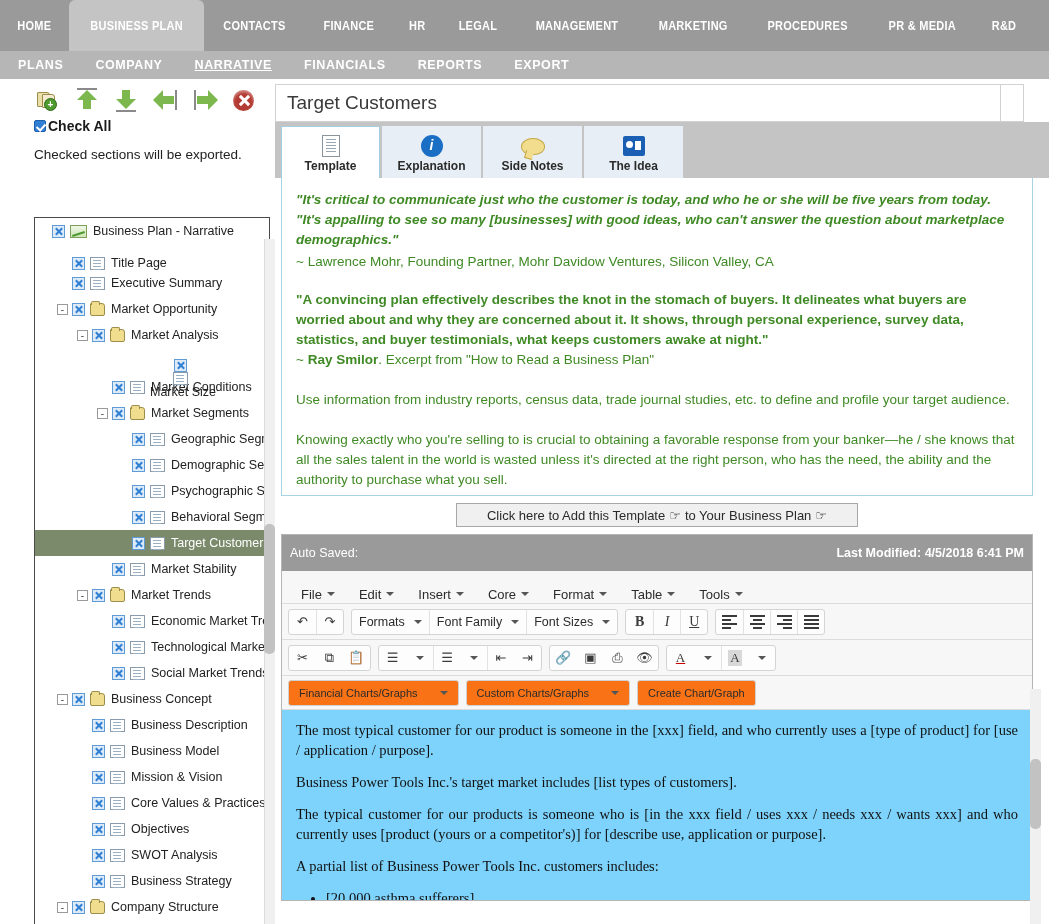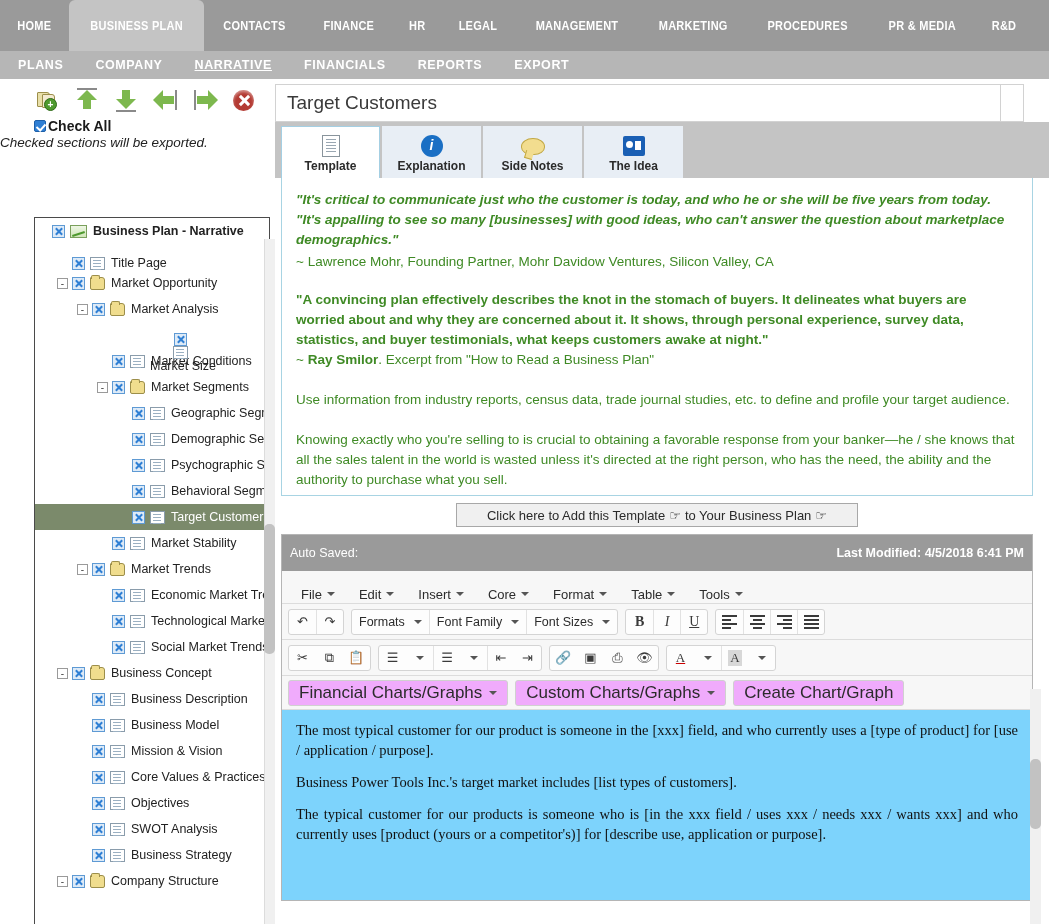--- a/index.html
+++ b/index.html
@@ -85,21 +85,21 @@
   #checkall-row { display:flex; align-items:center; padding:1px 0 0 34px; }
   .blue-check {
     width:12px;height:12px;background:#2f7fd4;border:1px solid #1d5fa8;border-radius:2px;
     position:relative; margin-right:2px;
   }
   .blue-check:after {
     content:""; position:absolute; left:3px; top:1px; width:4px; height:7px;
     border:solid #fff; border-width:0 2px 2px 0; transform:rotate(42deg);
   }
   #checkall-label { font-weight:bold; font-size:14px; color:#1a1a1a; }
-  #checkall-note { font-style:italic; font-size:13.5px; color:#222; margin-top:1px; }
+  #checkall-note { padding-left:34px; font-size:13.5px; color:#222; margin-top:13px; }
 
   #tree-box {
     position:absolute; left:34px; top:138px; width:236px; height:775px;
     border:1px solid #4a4a4a; border-bottom:none; background:#fff;
     overflow:hidden;
   }
   #tree-scrollbar {
     position:absolute; left:264px; top:160px; width:11px; height:740px;
     background:#f0f0f0; border-left:1px solid #dcdcdc;
   }
@@ -127,21 +127,21 @@
   .ficon.folder:before { content:""; position:absolute; left:0; top:-3px; width:7px;height:3px;
       background:#f0dd8e; border:1px solid #9c8e4a; border-bottom:none; border-radius:2px 2px 0 0; }
   .ficon.doc { background:#fff; border:1px solid #8a9cab; }
   .ficon.doc:before { content:""; position:absolute; left:2px; top:2px; right:3px; height:1px;
       background:#9bb0c2; box-shadow:0 3px 0 #9bb0c2, 0 6px 0 #9bb0c2, 0 9px 0 #9bb0c2; }
   .ficon.chart { width:17px;height:13px;background:linear-gradient(#eef6e4,#cfe6b8); border:1px solid #7aa05c; }
   .ficon.chart:before { content:""; position:absolute; left:1px; bottom:2px; width:13px;height:2px;
       background:#4f9a2f; transform:rotate(-18deg); }
 
   .tlabel { font-size:12.5px; color:#222; }
-  .tnode.root .tlabel { font-weight:bold; }
+  .tnode.root .tlabel { font-weight:normal; }
   .tnode.selected { background:#7b8a6b; }
   .tnode.selected .tlabel { color:#ffffff; }
 
   
   #rightpane { flex:1; position:relative; background:#fff; }
 
   #title-bar {
     margin:5px 0 0 0; height:38px; border:1px solid #d2d2d2; border-right:none;
     display:flex; align-items:center; padding-left:11px; background:#fff;
     width:736px;
@@ -214,22 +214,22 @@
   #toolbar2 { height:36px; padding-left:6px; gap:0; }
   #toolbar3 { height:34px; padding-left:6px; gap:7px; }
   .grp { display:flex; align-items:center; border:1px solid #d4d4d4; border-radius:3px;
      background:#fdfdfd; height:26px; margin-right:7px; }
   .tbtn { min-width:27px; height:24px; display:flex; align-items:center; justify-content:center;
      font-size:13px; color:#3a3a3a; cursor:pointer; padding:0 4px; }
   .tbtn.sep { border-left:1px solid #e2e2e2; }
   .dd { display:flex; align-items:center; gap:9px; padding:0 7px; height:24px; font-size:12.5px;
      color:#2b2b2b; cursor:pointer; }
   .dd.sep { border-left:1px solid #e2e2e2; }
-  .chartbtn { display:flex; align-items:center; gap:7px; height:26px; padding:0 10px;
-     border:1px solid #d0d0d0; border-radius:3px; background:#f0abfc; font-size:17px;
+  .chartbtn { display:flex; align-items:center; gap:22px; height:26px; padding:0 10px;
+     border:1px solid #d0d0d0; border-radius:3px; background:#f97316; font-size:11px;
      color:#2b2b2b; cursor:pointer; }
   .bold-i { font-weight:bold; font-size:14px; font-family:"Liberation Serif", serif; }
   .ital-i { font-style:italic; font-size:14px; font-family:"Liberation Serif", serif; }
   .und-i  { text-decoration:underline; font-size:14px; font-family:"Liberation Serif", serif; }
   .alignico { display:inline-block; width:15px; }
   .alignico i { display:block; height:2px; background:#3a3a3a; margin:2px 0; }
 
   #doc-area {
     background:#7dd3fc; padding:10px 14px 0 14px; height:190px; overflow:hidden;
     font-family:"Liberation Serif", serif; font-size:14.5px; color:#111; line-height:20px;
@@ -339,20 +339,26 @@
           <span class="ficon chart"></span>
           <span class="tlabel">Business Plan - Narrative</span>
         </div>
         <div class="tnode" style="padding-left: 22px; align-items: flex-end;">
           <span class="expander blank"></span>
           <span class="xcheck"></span>
           <span class="ficon doc"></span>
           <span class="tlabel">Title Page</span>
         </div>
         <div class="tnode" style="padding-left: 22px;">
+          <span class="expander blank"></span>
+          <span class="xcheck"></span>
+          <span class="ficon doc"></span>
+          <span class="tlabel">Executive Summary</span>
+        </div>
+        <div class="tnode" style="padding-left: 22px;">
           <span class="expander">-</span>
           <span class="xcheck"></span>
           <span class="ficon folder"></span>
           <span class="tlabel">Market Opportunity</span>
         </div>
         <div class="tnode" style="padding-left: 42px;">
           <span class="expander">-</span>
           <span class="xcheck"></span>
           <span class="ficon folder"></span>
           <span class="tlabel">Market Analysis</span>
@@ -698,19 +704,23 @@
           </div>
           <div class="chartbtn">
             <span>Create Chart/Graph</span>
           </div>
         </div>
 
       <div id="doc-area">
           <p>The most typical customer for our product is someone in the [xxx] field, and who currently uses a [type of product] for [use / application / purpose].</p>
           <p>Business Power Tools Inc.'s target market includes [list types of customers].</p>
           <p>The typical customer for our products is someone who is [in the xxx field / uses xxx / needs xxx / wants xxx] and who currently uses [product (yours or a competitor's)] for [describe use, application or purpose].</p>
+          <p>A partial list of Business Power Tools Inc. customers includes:</p>
+          <ul>
+            <li>[20,000 asthma sufferers]</li>
+          </ul>
         </div>
     </div>
 
     <div id="editor-scroll"></div>
     <div id="editor-thumb"></div>
   </div>
 </div>
 
 </body></html>

